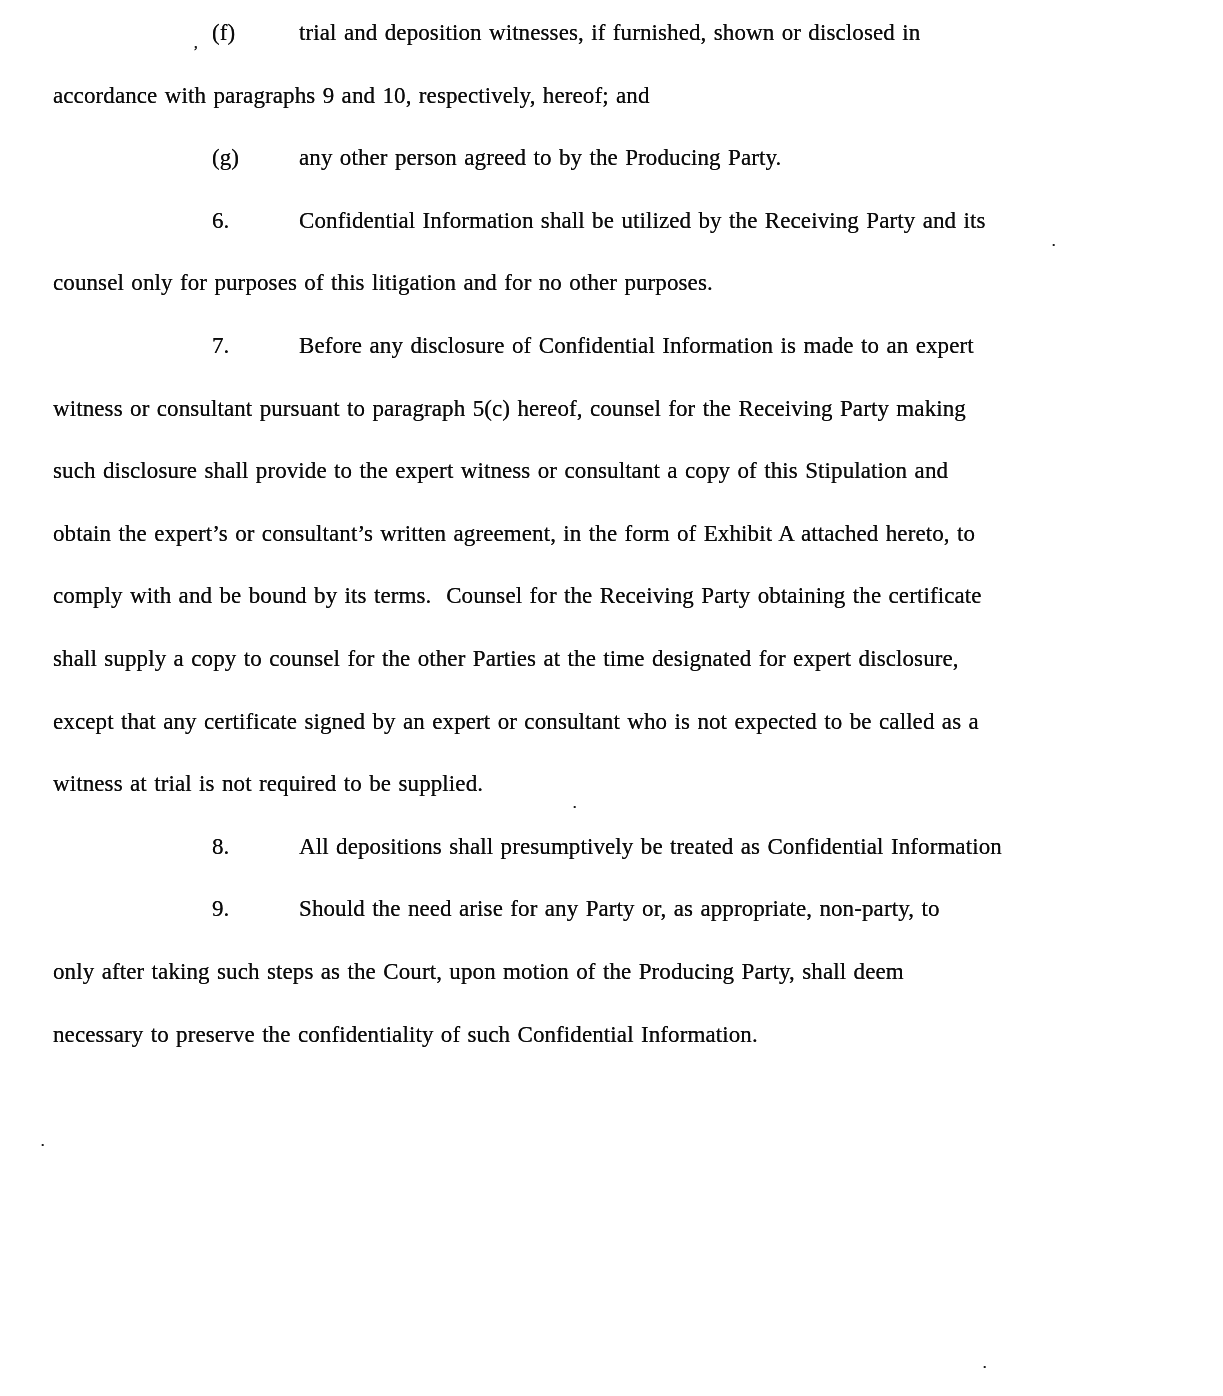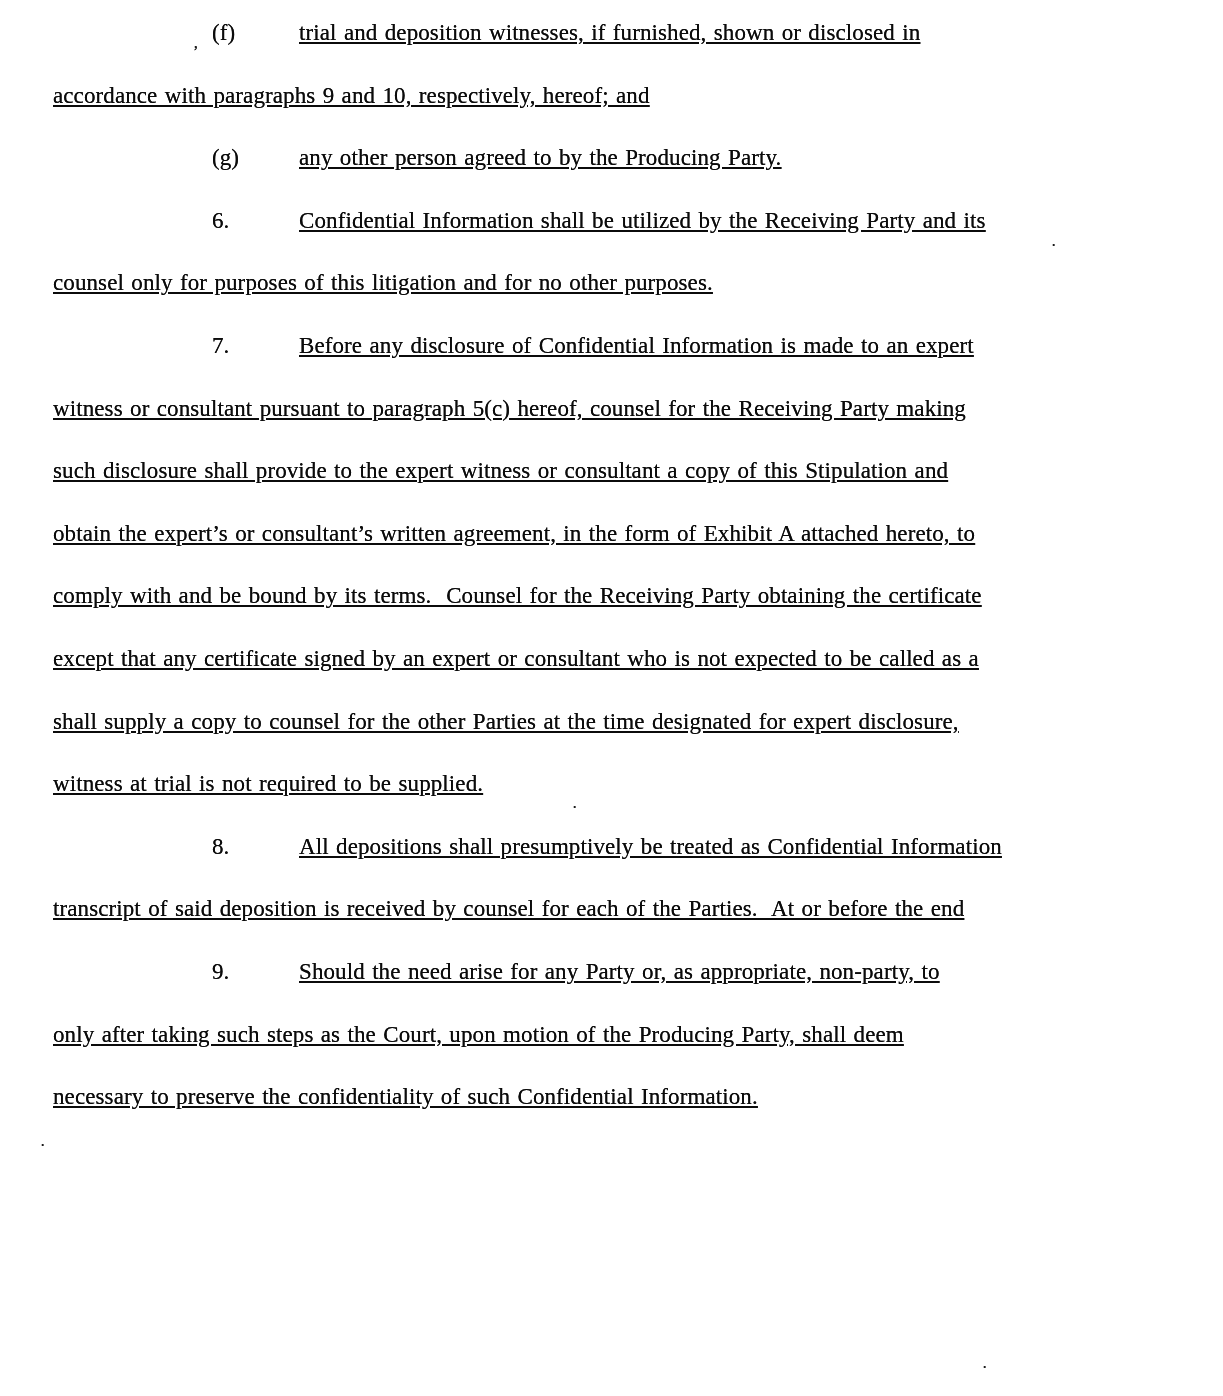--- a/index.html
+++ b/index.html
@@ -25,21 +25,20 @@
   .line {
     position: relative;
     height: 62.6px;
     white-space: pre;
   }
   .line .text {
     position: absolute;
     left: 53px;
     top: 0;
     white-space: pre;
-    text-decoration: underline;
   }
   .line .label {
     position: absolute;
     left: 212px;
     top: 0;
     white-space: pre;
   }
   .line.labeled .text {
     left: 299px;
   }
@@ -85,35 +84,32 @@
   <div class="line">
     <span class="text">such disclosure shall provide to the expert witness or consultant a copy of this Stipulation and</span>
   </div>
   <div class="line">
     <span class="text">obtain the expert’s or consultant’s written agreement, in the form of Exhibit A attached hereto, to</span>
   </div>
   <div class="line">
     <span class="text">comply with and be bound by its terms.  Counsel for the Receiving Party obtaining the certificate</span>
   </div>
   <div class="line">
-    <span class="text">except that any certificate signed by an expert or consultant who is not expected to be called as a</span>
+    <span class="text">shall supply a copy to counsel for the other Parties at the time designated for expert disclosure,</span>
   </div>
   <div class="line">
-    <span class="text">shall supply a copy to counsel for the other Parties at the time designated for expert disclosure,</span>
+    <span class="text">except that any certificate signed by an expert or consultant who is not expected to be called as a</span>
   </div>
   <div class="line">
     <span class="text">witness at trial is not required to be supplied.</span>
   </div>
 
   <div class="line labeled">
     <span class="label">8.</span>
     <span class="text">All depositions shall presumptively be treated as Confidential Information</span>
-  </div>
-  <div class="line">
-    <span class="text">transcript of said deposition is received by counsel for each of the Parties.  At or before the end</span>
   </div>
 
   <div class="line labeled">
     <span class="label">9.</span>
     <span class="text">Should the need arise for any Party or, as appropriate, non-party, to</span>
   </div>
   <div class="line">
     <span class="text">only after taking such steps as the Court, upon motion of the Producing Party, shall deem</span>
   </div>
   <div class="line">

